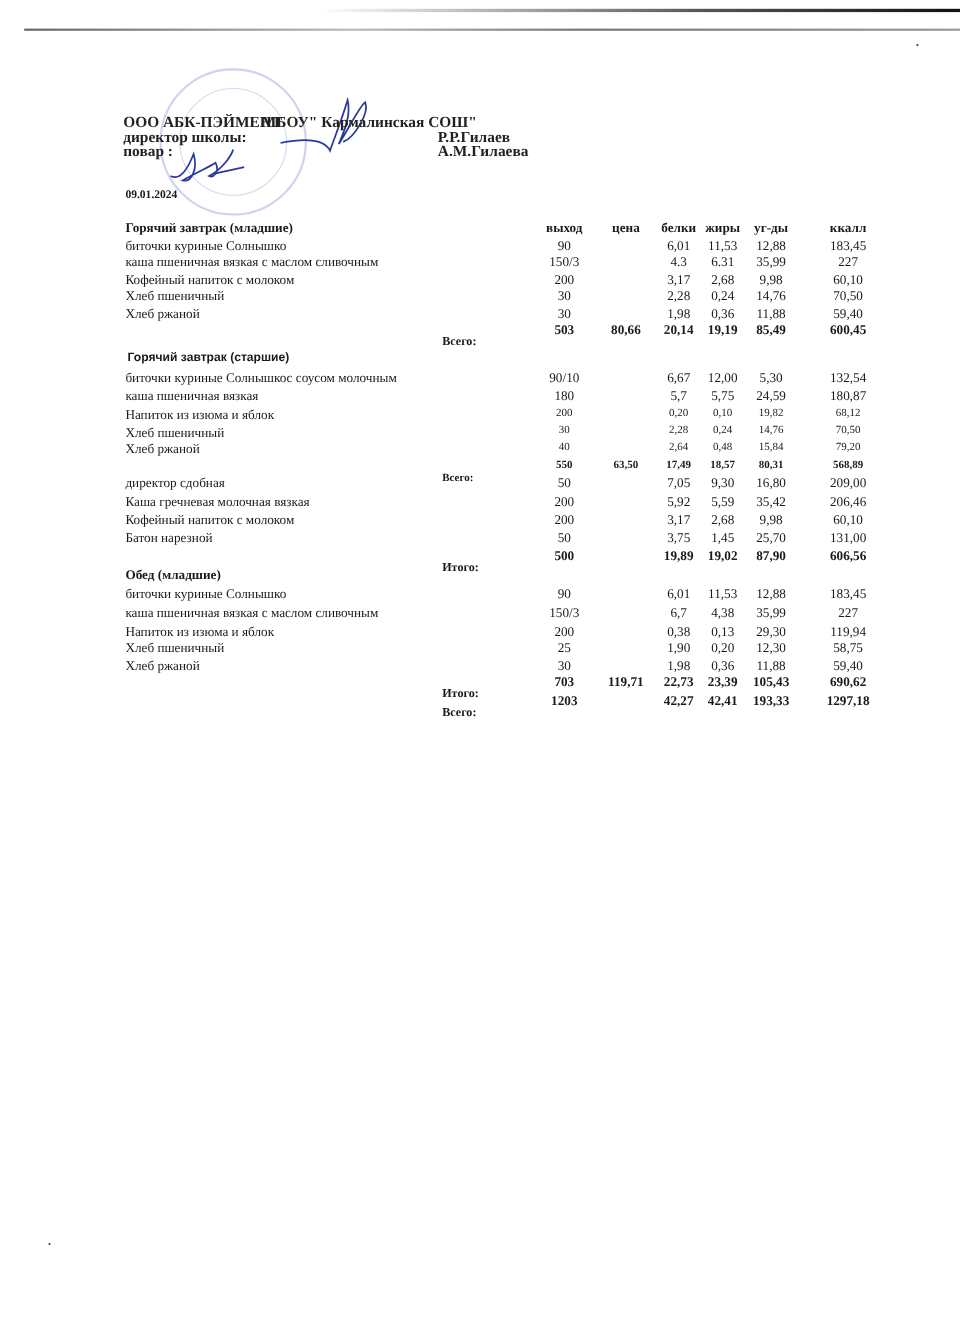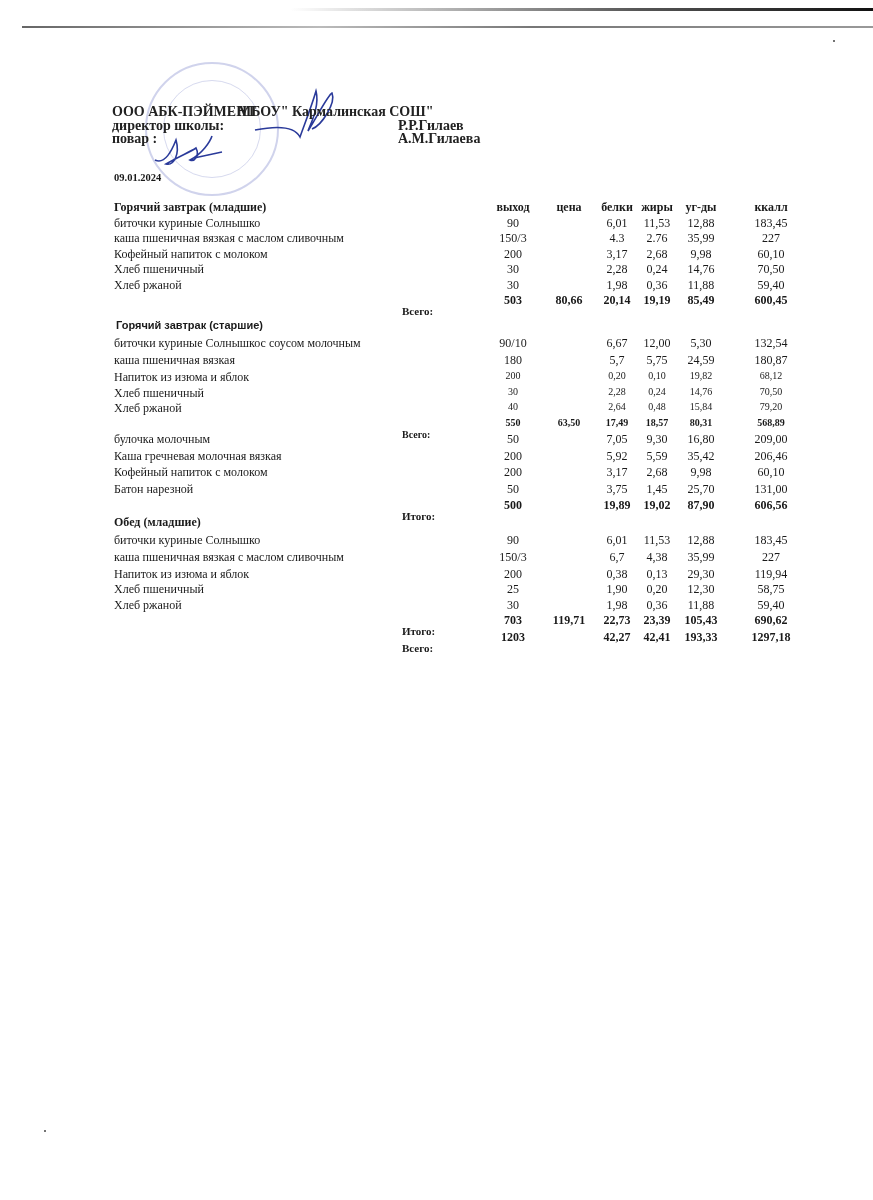--- a/index.html
+++ b/index.html
@@ -73,21 +73,21 @@
       <span class="c c-out">90</span>
       <span class="c c-p">6,01</span>
       <span class="c c-f">11,53</span>
       <span class="c c-c">12,88</span>
       <span class="c c-k">183,45</span>
     </div>
   <div class="row">
       <span class="name">каша пшеничная вязкая с маслом сливочным</span>
       <span class="c c-out">150/3</span>
       <span class="c c-p">4.3</span>
-      <span class="c c-f">2.76</span>
+      <span class="c c-f">6.31</span>
       <span class="c c-c">35,99</span>
       <span class="c c-k">227</span>
     </div>
   <div class="row">
       <span class="name">Кофейный напиток с молоком</span>
       <span class="c c-out">200</span>
       <span class="c c-p">3,17</span>
       <span class="c c-f">2,68</span>
       <span class="c c-c">9,98</span>
       <span class="c c-k">60,10</span>
@@ -168,21 +168,21 @@
       <span class="lbl" style="font-size:10px;">Всего:</span>
       <span class="c c-out">550</span>
       <span class="c c-price">63,50</span>
       <span class="c c-p">17,49</span>
       <span class="c c-f">18,57</span>
       <span class="c c-c">80,31</span>
       <span class="c c-k">568,89</span>
     </div>
 
   <div class="row" style="height:16.5px;">
-      <span class="name">булочка молочным</span>
+      <span class="name">директор сдобная</span>
       <span class="c c-out">50</span>
       <span class="c c-p">7,05</span>
       <span class="c c-f">9,30</span>
       <span class="c c-c">16,80</span>
       <span class="c c-k">209,00</span>
     </div>
   <div class="row" style="height:16.5px;">
       <span class="name">Каша  гречневая  молочная вязкая</span>
       <span class="c c-out">200</span>
       <span class="c c-p">5,92</span>

